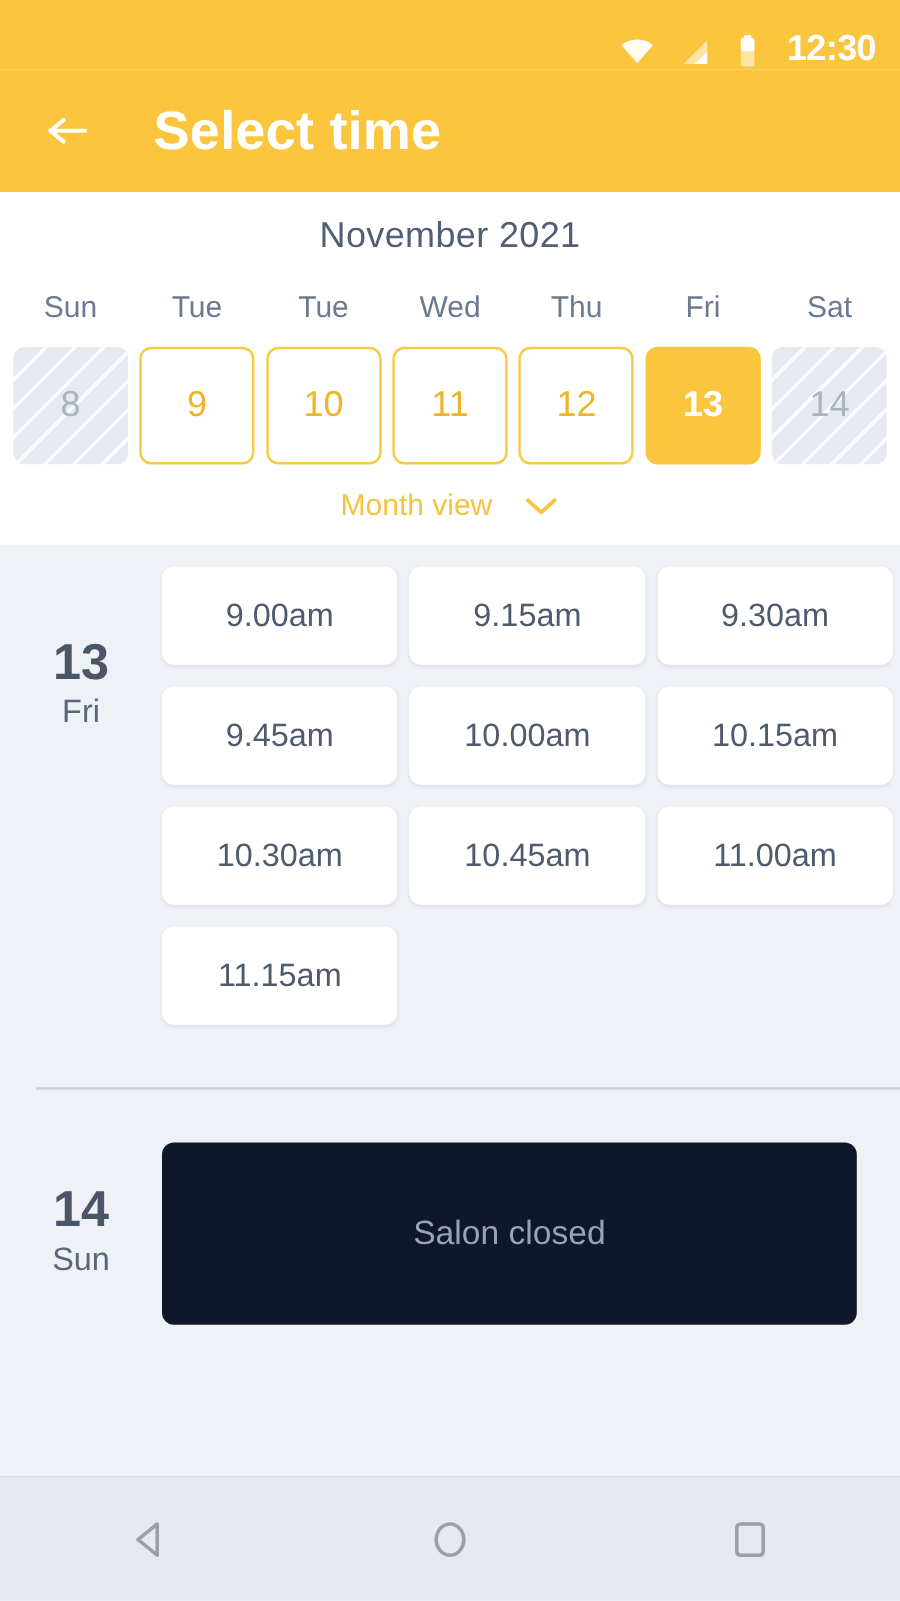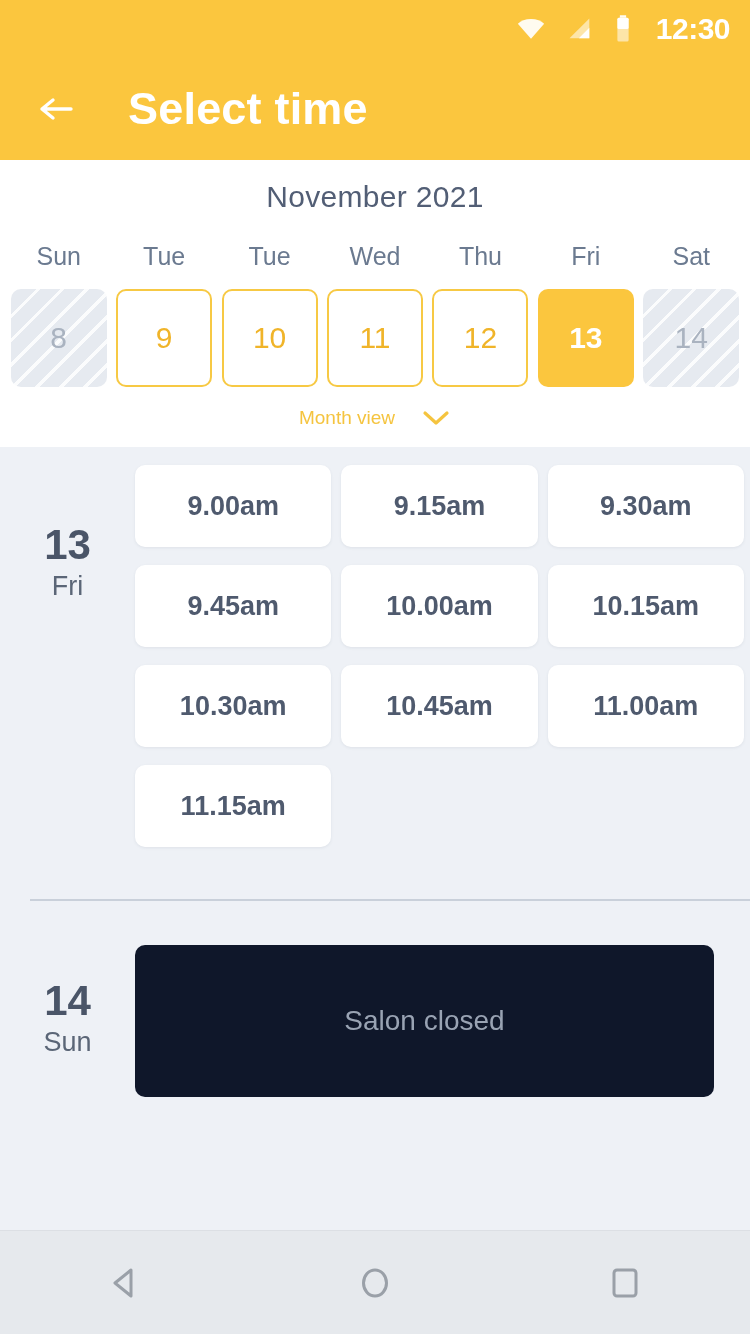--- a/index.html
+++ b/index.html
@@ -19,21 +19,21 @@
     display: flex;
     flex-direction: column;
     background: #eef1f6;
   }
 
   
   .statusbar {
     height: 58px;
     background: #fbc63e;
     display: flex;
-    align-items: center;
+    align-items: flex-end;
     justify-content: flex-end;
     padding-right: 20px;
     gap: 20px;
     flex: 0 0 auto;
   }
   .sb-icon { display: flex; align-items: center; }
   .sb-time {
     color: #ffffff;
     font-size: 30px;
     font-weight: bold;
@@ -141,21 +141,21 @@
     display: flex;
     align-items: center;
     justify-content: center;
     gap: 26px;
     margin-top: 20px;
     padding-bottom: 6px;
     cursor: pointer;
   }
   .monthview-label {
     color: #f5c43f;
-    font-size: 19px;
+    font-size: 25px;
   }
 
   
   .body {
     flex: 1 1 auto;
     background: #eef1f6;
     position: relative;
     overflow: hidden;
   }
 
@@ -176,21 +176,21 @@
     font-size: 42px;
     font-weight: bold;
     line-height: 1.05;
   }
   .day-label-dow {
     color: #5b6677;
     font-size: 27px;
     margin-top: 4px;
   }
 
-  .slots-col { flex: 1 1 auto; padding-right: 6px; font-weight: bold; }
+  .slots-col { flex: 1 1 auto; padding-right: 6px; }
   .slots-grid {
     display: grid;
     grid-template-columns: repeat(3, 1fr);
     gap: 18px 10px;
   }
   .slot {
     height: 82px;
     background: #ffffff;
     border-radius: 10px;
     display: flex;

